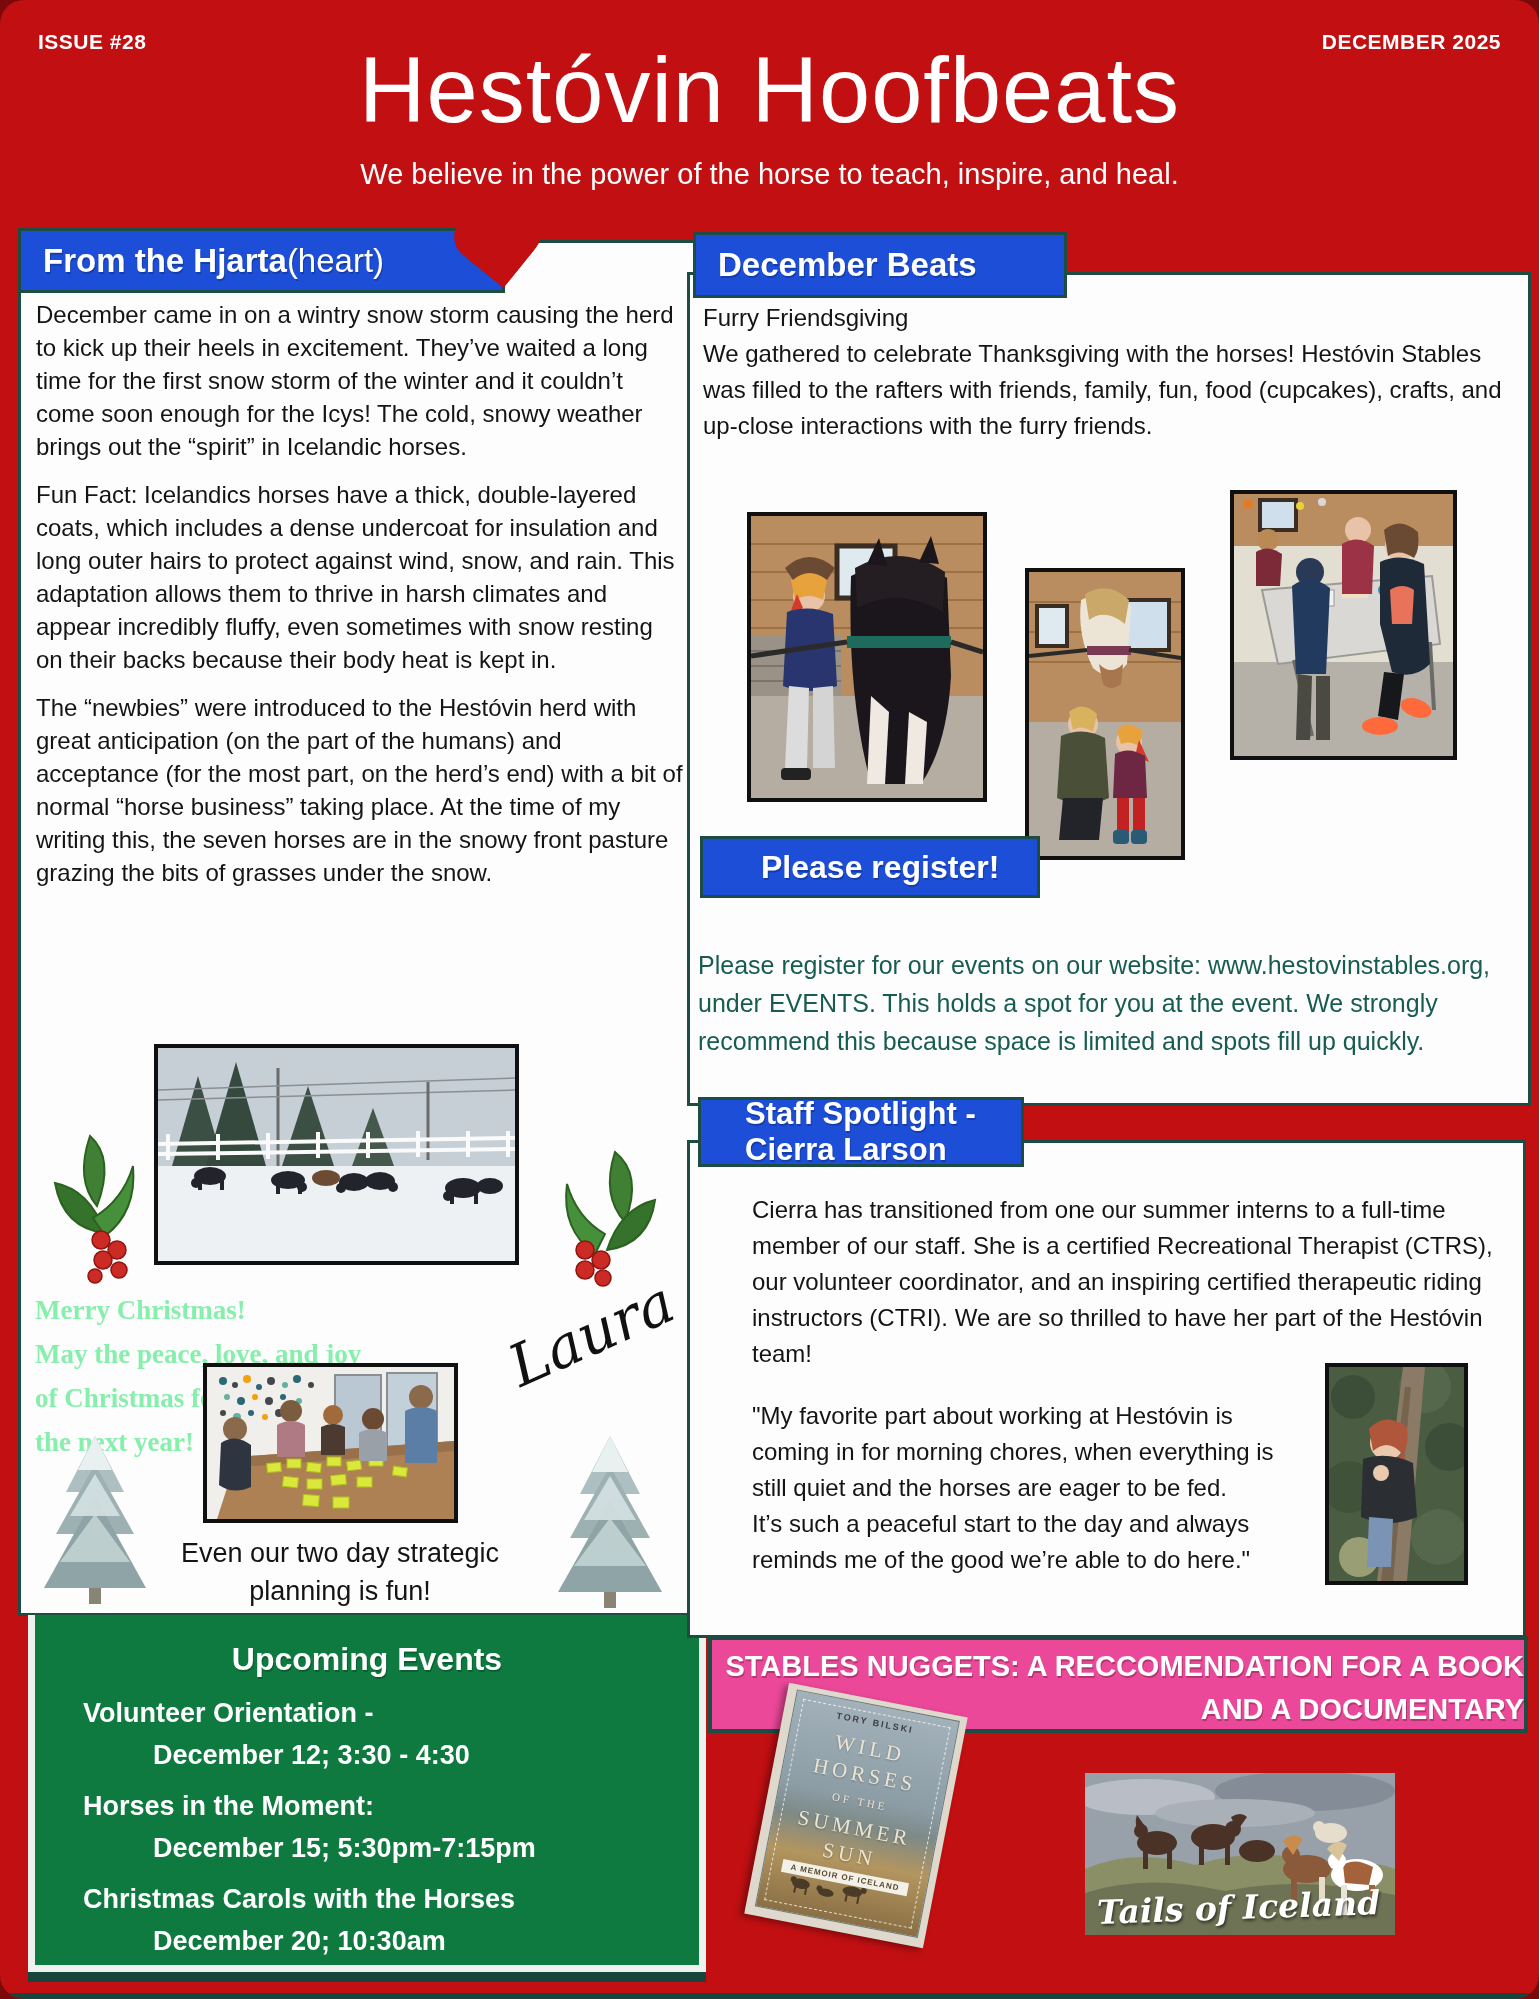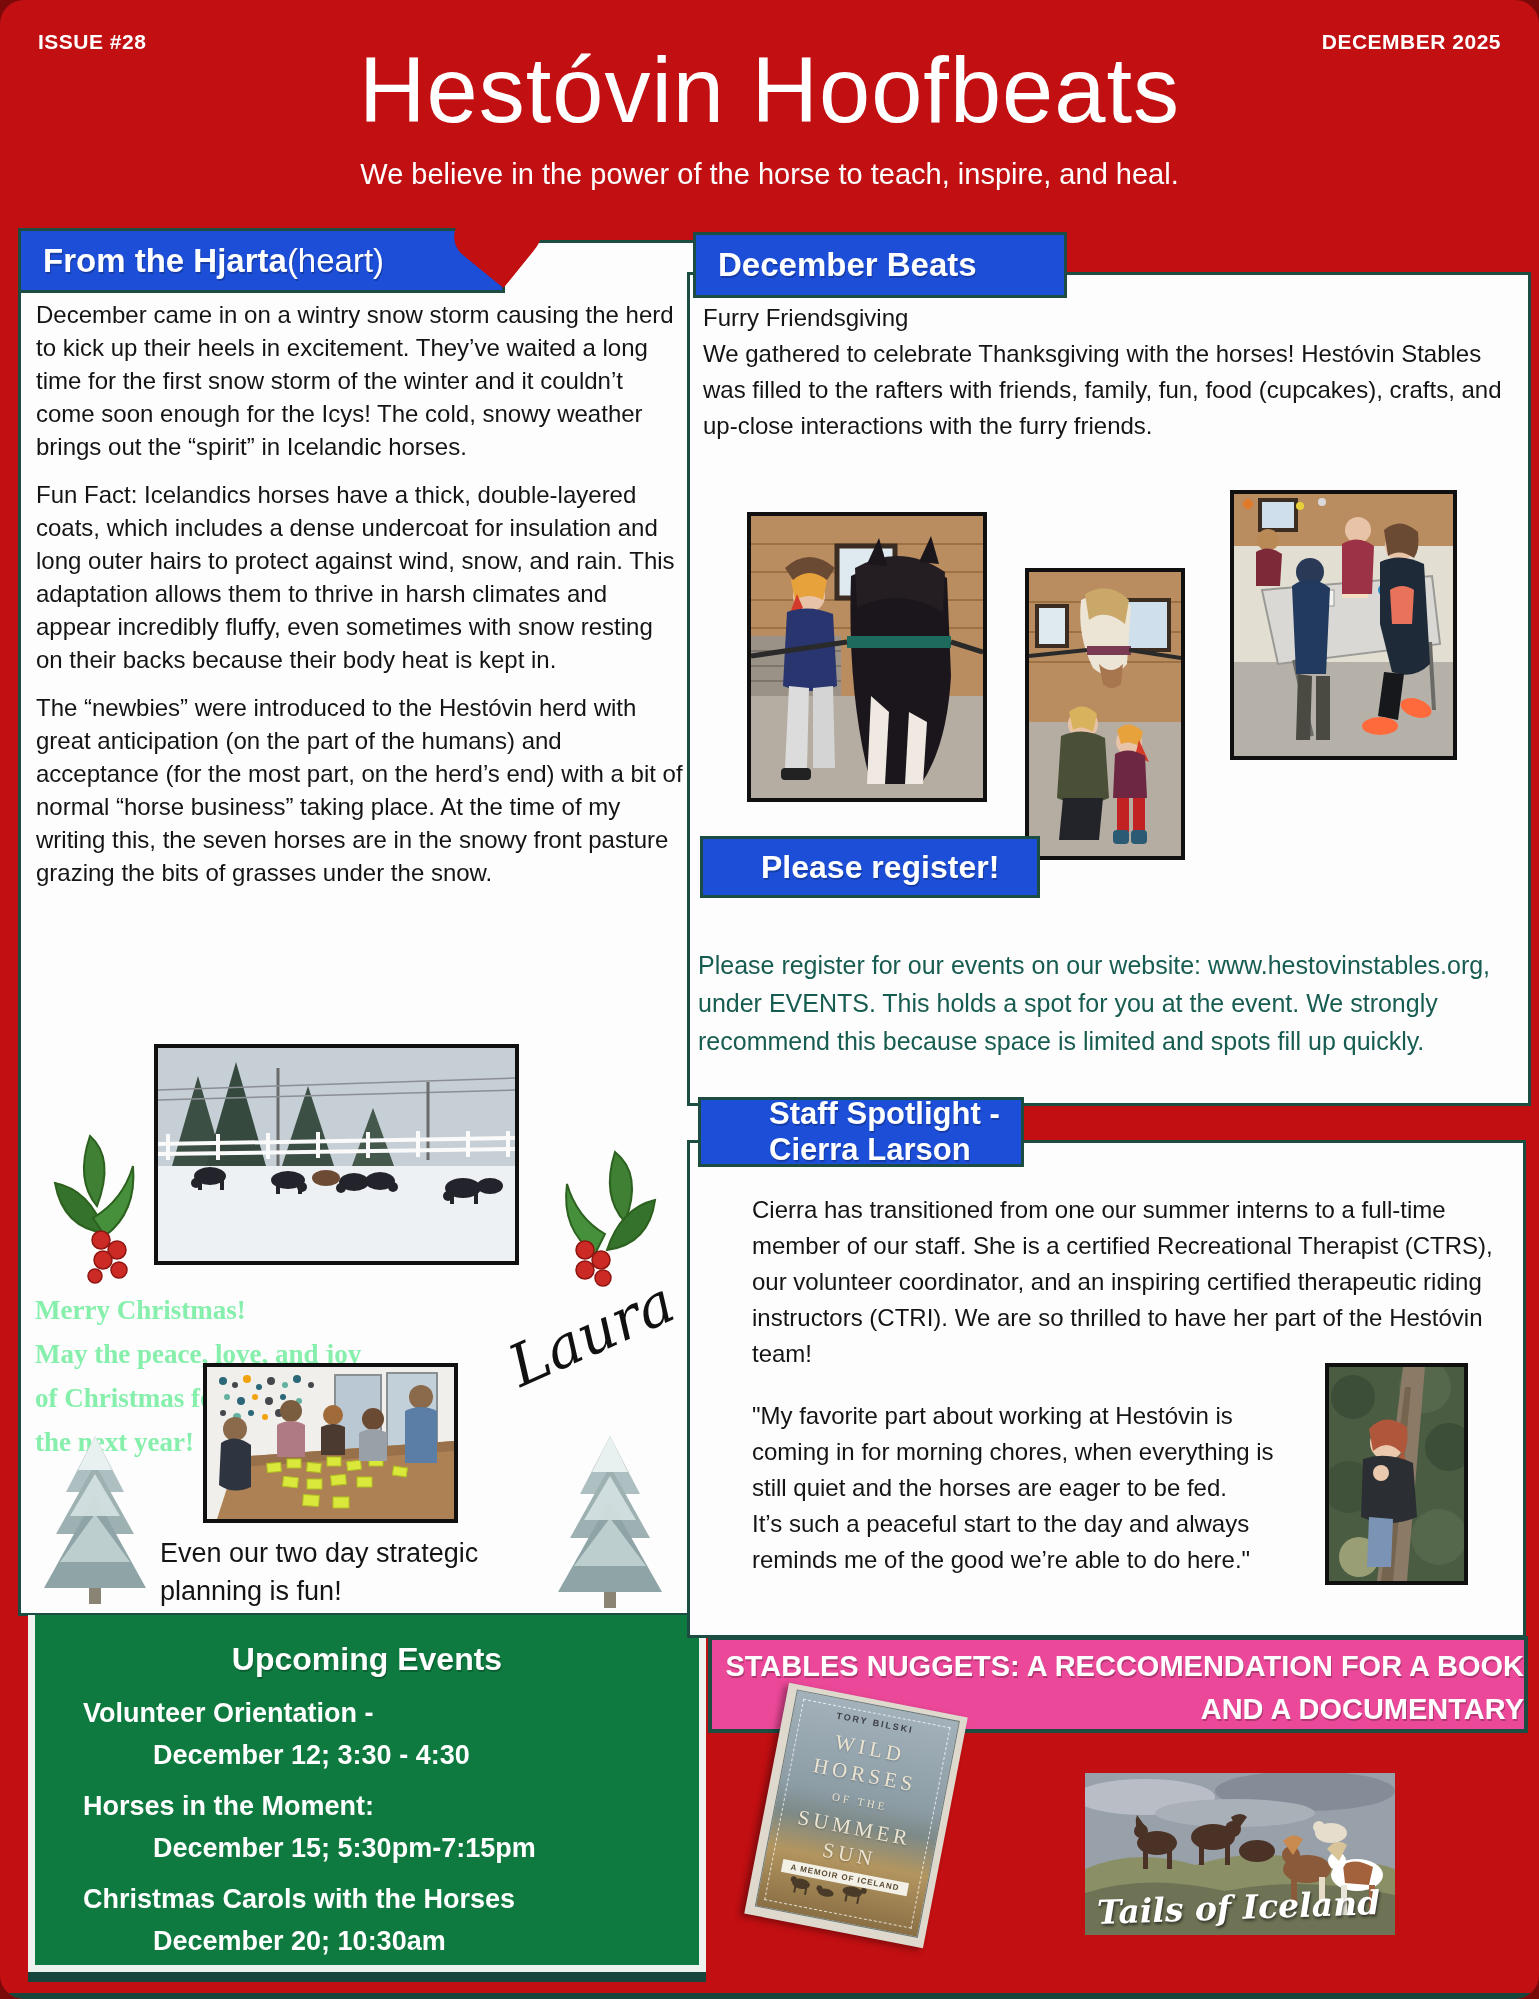--- a/index.html
+++ b/index.html
@@ -19,21 +19,21 @@
         display:flex;align-items:center;font-size:33px;text-shadow:1px 2px 0 rgba(0,0,0,.22);}
   .light{font-weight:normal;}
   
   .bodytext{color:#141414;font-size:24px;line-height:33px;}
   .bodytext p{margin:0 0 15px 0;}
   .photo{border:4px solid #101010;background:#ccc;box-sizing:border-box;}
   .photo svg{display:block;}
   .xmas{color:#86efac;font-weight:bold;font-size:27px;line-height:44px;font-family:Liberation Serif, serif;}
   .signature{font-family:"DejaVu Serif",serif;font-style:italic;font-size:58px;color:#111;
         transform:rotate(-24deg);}
-  .caption{color:#141414;font-size:27px;line-height:38px;text-align:left;}
+  .caption{color:#141414;font-size:27px;line-height:38px;text-align:center;}
   .eventsbox{background:#0e7a3f;border:7px solid #eef2ee;border-top:none;
         box-shadow:0 10px 0 #17453c;box-sizing:border-box;color:#fff;}
   .events-title{text-align:center;font-size:32px;font-weight:bold;margin-top:26px;
         text-shadow:1px 2px 0 rgba(0,0,0,.22);}
   .event-name{font-size:27px;font-weight:bold;margin:20px 0 0 48px;}
   .event-when{font-size:27px;font-weight:bold;margin:11px 0 0 118px;}
   
   .teal-text{color:#175c50;}
   .quote{white-space:pre-line;}
   .banner{background:#ec4899;border:4px solid #1c4c42;color:#fff;font-weight:bold;
@@ -375,21 +375,21 @@
       <path d="M64 180 L62 246 L76 246 L78 182 Z" fill="#4a4a42"></path>
       <path d="M82 182 L82 246 L96 246 L96 182 Z" fill="#4a4a42"></path>
     </svg>
   </div>
 
   <div class="abs greenhead" style="left:700px;top:836px;width:340px;height:62px;padding-left:58px;box-sizing:border-box;font-size:32px;z-index:3;">
     <span>Please register!</span>
   </div>
   <div class="abs bodytext teal-text" style="left:698px;top:946px;width:822px;font-size:25px;line-height:38px;z-index:2;">Please register for our events on our website: www.hestovinstables.org, under EVENTS.  This holds a spot for you at the event.  We strongly recommend this because space is limited and spots fill up quickly.</div>
 
-  <div class="abs greenhead" style="left:698px;top:1097px;width:326px;height:70px;padding-left:68px;box-sizing:border-box;font-size:31px;z-index:3;">
+  <div class="abs greenhead" style="left:698px;top:1097px;width:326px;height:70px;padding-left:44px;box-sizing:border-box;font-size:31px;z-index:3;">
     <span>Staff Spotlight  - Cierra Larson</span>
   </div>
   <div class="abs whitebox" style="left:687px;top:1140px;width:833px;height:492px;"></div>
 
   <div class="abs bodytext" style="left:752px;top:1192px;width:762px;line-height:36px;z-index:2;">Cierra has transitioned from one our summer interns to a full-time member of our staff. She is a certified Recreational Therapist (CTRS), our volunteer coordinator, and an inspiring certified therapeutic riding instructors (CTRI).  We are so thrilled to have her part of the Hestóvin team!</div>
   <div class="abs bodytext quote" style="left:752px;top:1398px;width:560px;line-height:36px;z-index:2;">"My favorite part about working at Hestóvin is
 coming in for morning chores, when everything is
 still quiet and the horses are eager to be fed.
 It’s such a peaceful start to the day and always
 reminds me of the good we’re able to do here."</div>

